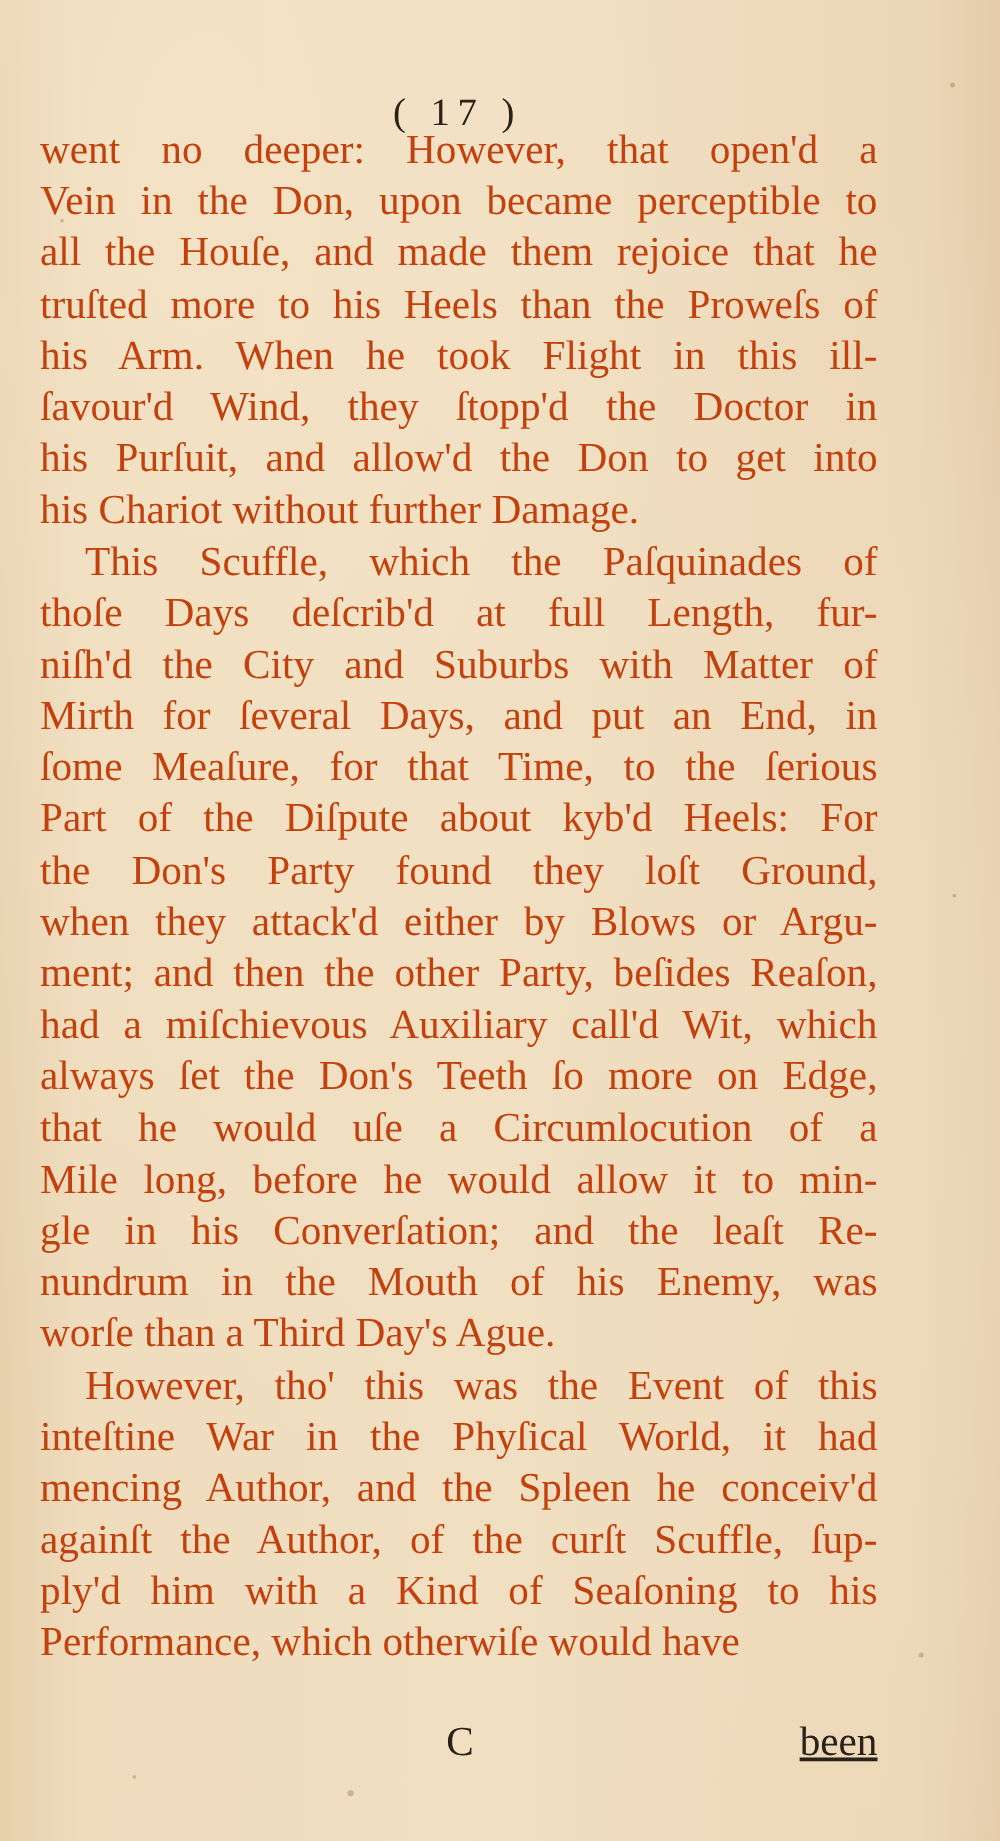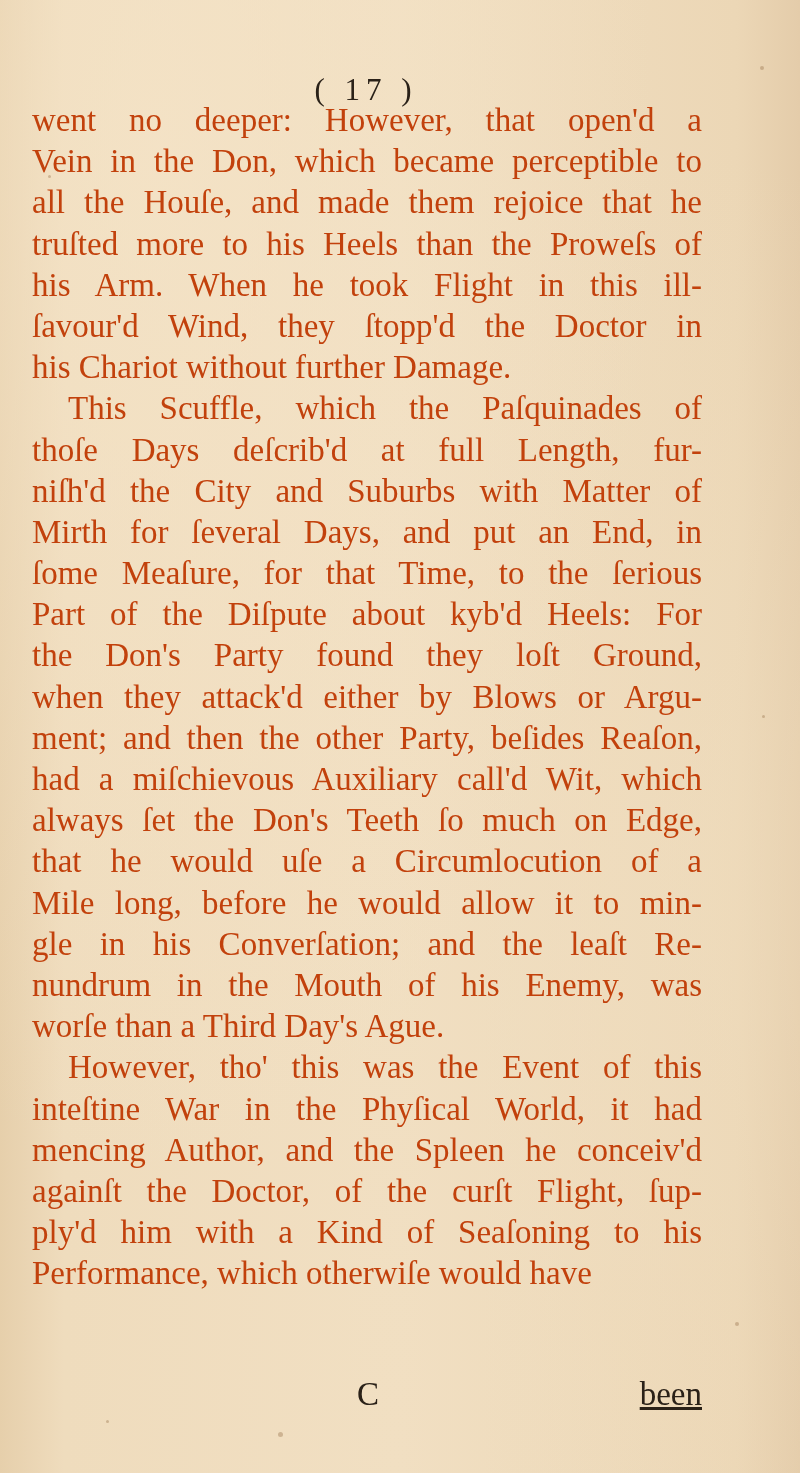--- a/index.html
+++ b/index.html
@@ -94,46 +94,47 @@
     }
   </style>
 </head>
 <body>
 
 <div class="page">
   <div class="page-number">( 17 )</div>
 
   <div class="text-block" id="text-block">
       <span class="line">went no deeper: However, that open'd a</span>
-      <span class="line">Vein in the Don, which became perceptible to</span>
+      <span class="line">Vein in the Don, upon became perceptible to</span>
       <span class="line">all the Houſe, and made them rejoice that he</span>
       <span class="line">truſted more to his Heels than the Proweſs of</span>
       <span class="line">his Arm. When he took Flight in this ill-</span>
       <span class="line">ſavour'd Wind, they ſtopp'd the Doctor in</span>
+      <span class="line">his Purſuit, and allow'd the Don to get into</span>
       <span class="line last">his Chariot without further Damage.</span>
       <span class="line indent">This Scuffle, which the Paſquinades of</span>
       <span class="line">thoſe Days deſcrib'd at full Length, fur-</span>
       <span class="line">niſh'd the City and Suburbs with Matter of</span>
       <span class="line">Mirth for ſeveral Days, and put an End, in</span>
       <span class="line">ſome Meaſure, for that Time, to the ſerious</span>
       <span class="line">Part of the Diſpute about kyb'd Heels: For</span>
       <span class="line">the Don's Party found they loſt Ground,</span>
       <span class="line">when they attack'd either by Blows or Argu-</span>
       <span class="line">ment; and then the other Party, beſides Reaſon,</span>
       <span class="line">had a miſchievous Auxiliary call'd Wit, which</span>
-      <span class="line">always ſet the Don's Teeth ſo much on Edge,</span>
+      <span class="line">always ſet the Don's Teeth ſo more on Edge,</span>
       <span class="line">that he would uſe a Circumlocution of a</span>
       <span class="line">Mile long, before he would allow it to min-</span>
       <span class="line">gle in his Converſation; and the leaſt Re-</span>
       <span class="line">nundrum in the Mouth of his Enemy, was</span>
       <span class="line last">worſe than a Third Day's Ague.</span>
       <span class="line indent">However, tho' this was the Event of this</span>
       <span class="line">inteſtine War in the Phyſical World, it had</span>
       <span class="line">mencing Author, and the Spleen he conceiv'd</span>
-      <span class="line">againſt the Doctor, of the curſt Flight, ſup-</span>
+      <span class="line">againſt the Author, of the curſt Scuffle, ſup-</span>
       <span class="line">ply'd him with a Kind of Seaſoning to his</span>
       <span class="line last">Performance, which otherwiſe would have</span>
     </div>
 
   <div class="footer">
     <span class="signature">C</span>
     <span class="catchword">been</span>
   </div>
 
   <span class="fleck" style="left:760px;top:66px;width:4px;height:4px;"></span>

